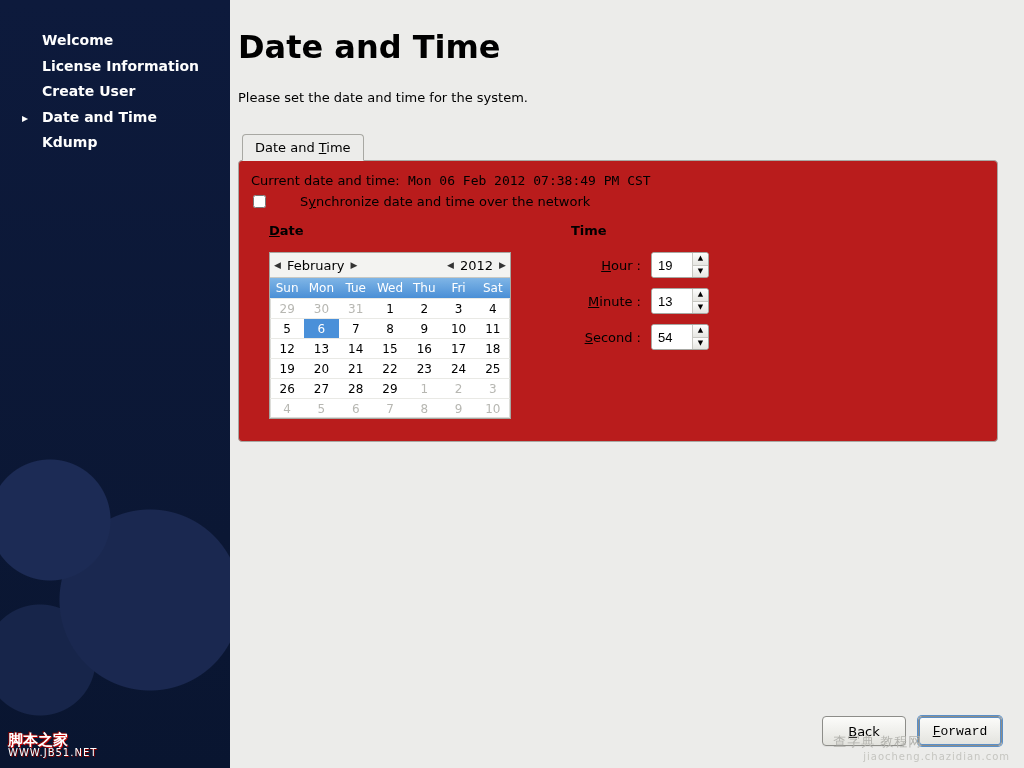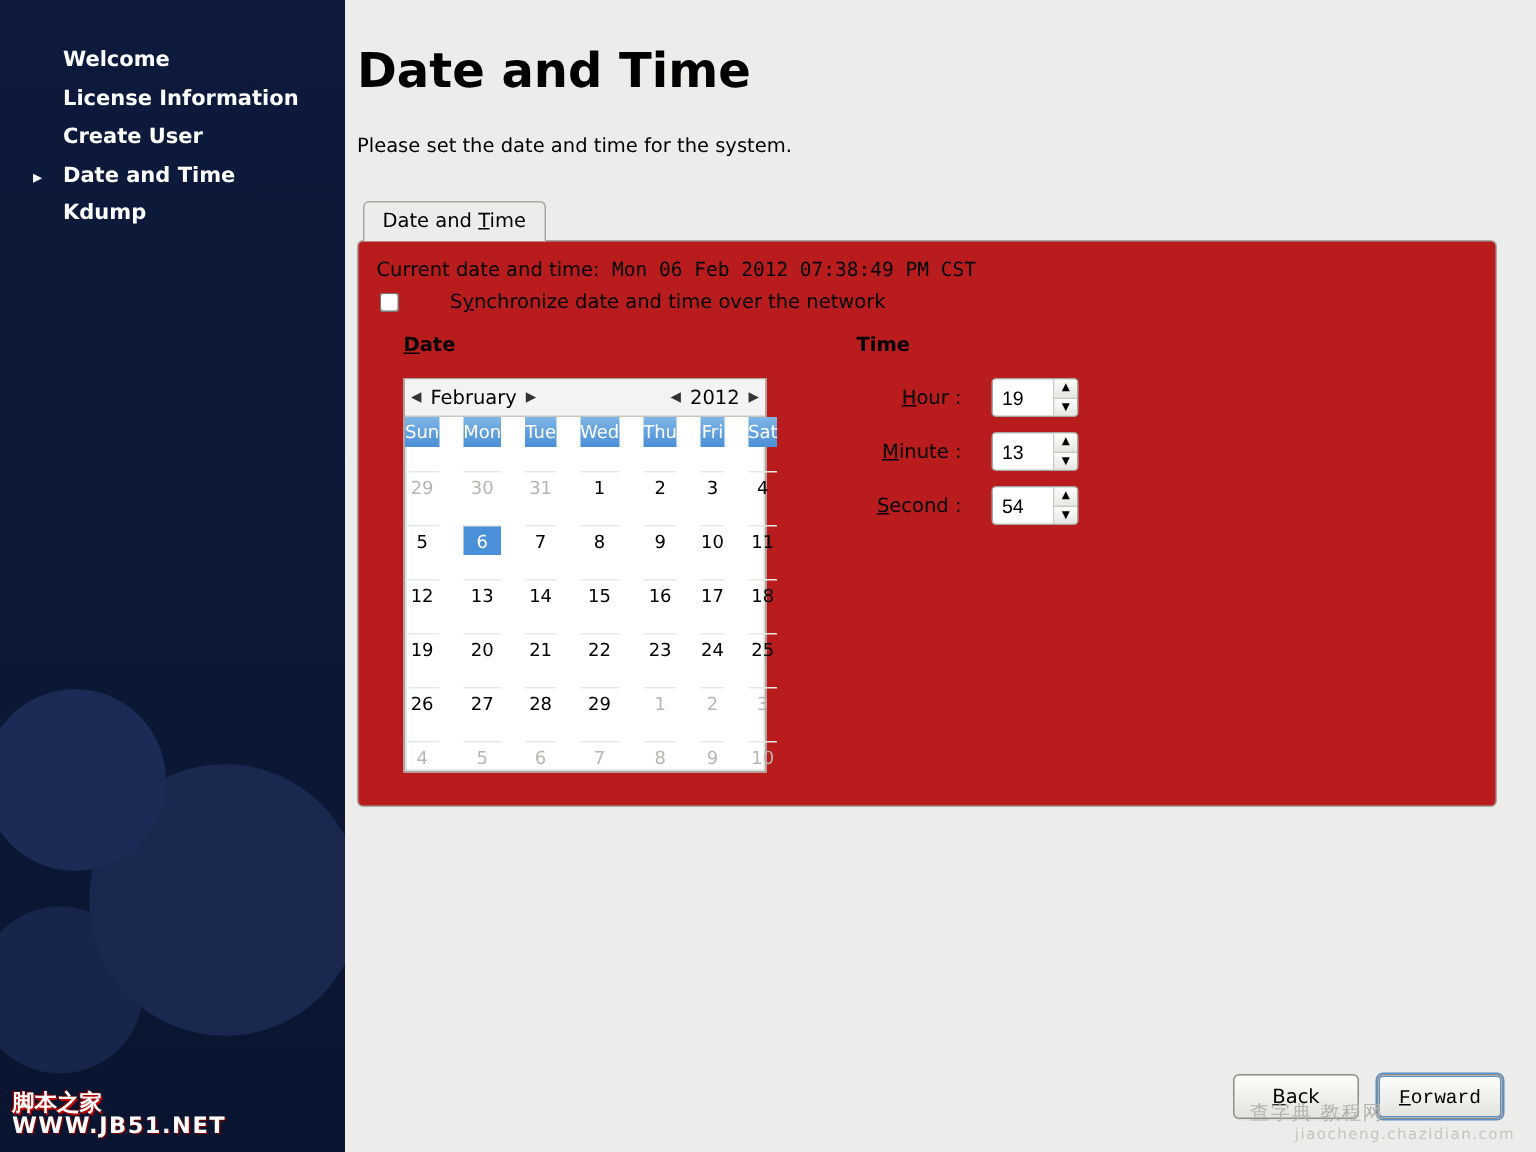--- a/index.html
+++ b/index.html
@@ -83,34 +83,34 @@
   box-shadow: inset 0 0 0 1px #dcdcd8;
 }
 .cal-head {
   display: flex; align-items: center; justify-content: space-between;
   height: 24px; background: #f3f3f1;
   border-bottom: 1px solid #c8c8c3; padding: 0 4px;
   font-size: 13px;
 }
 .cal-head .month, .cal-head .year { display: flex; align-items: center; gap: 6px; }
 .cal-head .tri { font-size: 9px; color: #333; cursor: default; user-select: none; }
-.cal-grid { display: grid; grid-template-columns: repeat(7, 1fr); text-align: center; gap: 16px; }
+.cal-grid { display: grid; grid-template-columns: repeat(7, 1fr); text-align: center; }
 .cal-grid div { height: 20px; line-height: 20px; font-size: 12px; box-sizing: border-box; }
 .day-h {
   background: linear-gradient(#7fb5e6, #4a8fd6);
   color: #fff; font-size: 12px;
 }
 .day-in { color: #000; }
 .day-out { color: #b7b7b2; }
 .day-sel { background: #4a90d9; color: #fff; }
 .cal-grid > .day-out, .cal-grid > .day-in, .cal-grid > .day-sel { border-top: 1px solid #e9e9e5; }
 
 
 .spin-row { display: flex; align-items: center; margin-bottom: 10px; }
-.spin-lbl { width: 70px; text-align: right; padding-right: 20px; }
+.spin-lbl { width: 70px; text-align: right; padding-right: 10px; }
 .spin-lbl u { text-decoration: underline; }
 .spin {
   display: flex; align-items: stretch;
   border: 1px solid #a7a7a2; border-radius: 3px; background: #fff;
   height: 24px; overflow: hidden;
 }
 .spin input {
   border: none; width: 28px; padding: 0 6px; font-size: 13px; outline: none;
   background: #fff;
 }
@@ -136,21 +136,21 @@
 }
 .btn u { text-decoration: underline; }
 .btn.focus { box-shadow: inset 0 0 0 1px #5a8fc8, 0 0 0 1px #5a8fc8; font-family: Liberation Mono, monospace; }
 
 
 .wm-left {
   position: absolute; left: 8px; bottom: 10px; color: #fff;
   font-size: 15px; font-weight: bold; text-shadow: 1px 1px 0 #c40000, -1px -1px 0 #800000;
   line-height: 1;
 }
-.wm-left .sub { font-size: 15px; letter-spacing: 1px; font-weight: bold; display: block;
+.wm-left .sub { font-size: 10px; letter-spacing: 1px; font-weight: normal; display: block;
   text-shadow: 1px 1px 0 #800000; }
 .wm-right {
   position: absolute; right: 14px; bottom: 6px; color: #b3b3ae; font-size: 13px;
   letter-spacing: 1px;
 }
 .wm-right .sub { font-size: 10px; display: block; text-align: right; color: #c5c5c0; margin-left: 30px; }
 </style>
 </head>
 <body>
 

